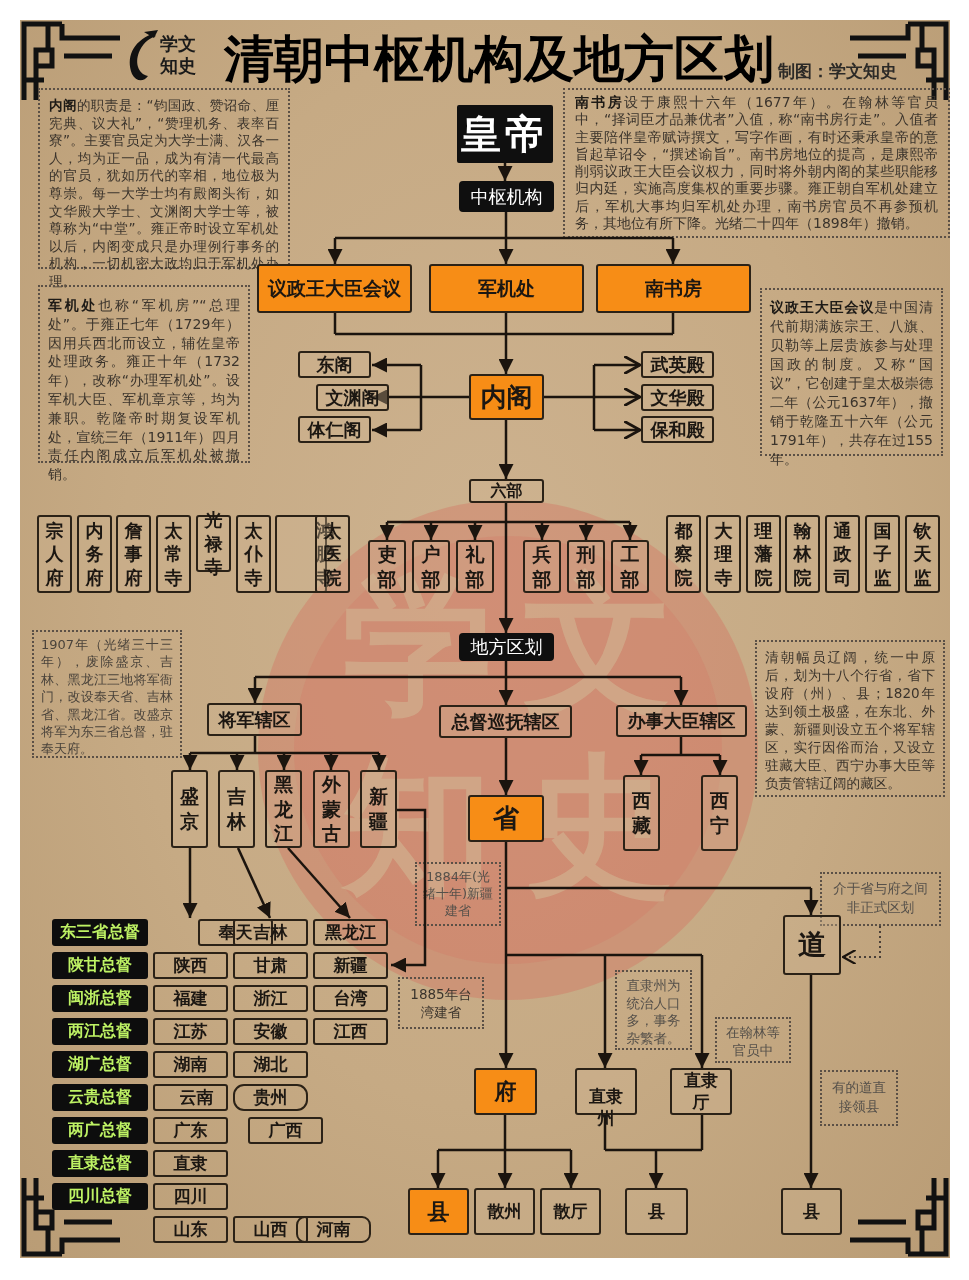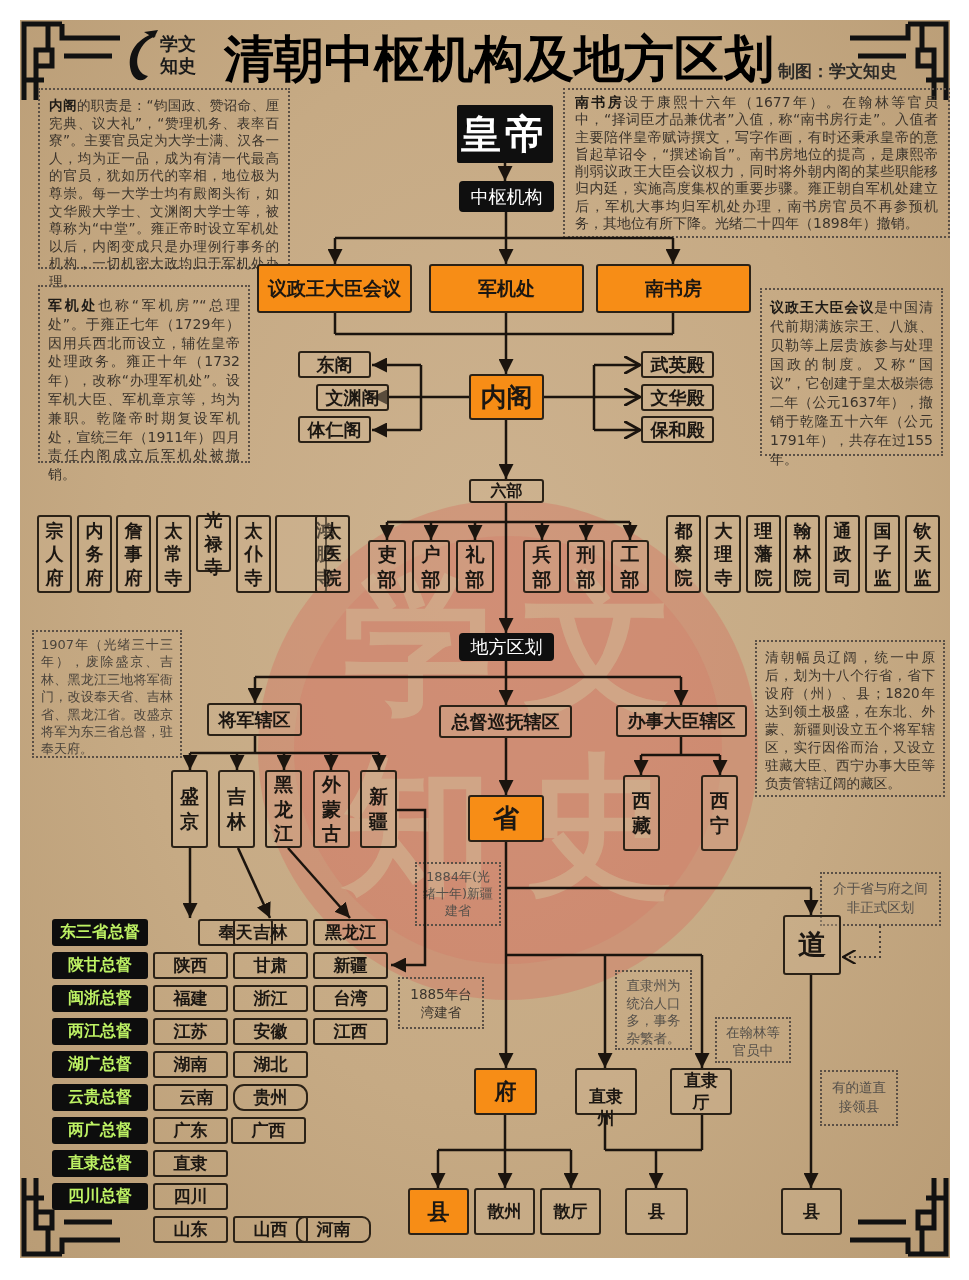--- a/index.html
+++ b/index.html
@@ -303,21 +303,21 @@
 <div class="glabel" style="top:1051px;">湖广总督</div>
 <div class="gcell" style="left:153px;top:1051px;">湖南</div>
 <div class="gcell" style="left:233px;top:1051px;">湖北</div>
 
 <div class="glabel" style="top:1084px;">云贵总督</div>
 <div class="gcell" style="left:153px;top:1084px;padding-left:12px;">云南</div>
 <div class="gcell" style="left:233px;top:1084px;border-radius:11px;">贵州</div>
 
 <div class="glabel" style="top:1117px;">两广总督</div>
 <div class="gcell" style="left:153px;top:1117px;">广东</div>
-<div class="gcell" style="left:231px;top:1117px;">广西</div>
+<div class="gcell" style="left:248px;top:1117px;">广西</div>
 
 <div class="glabel" style="top:1150px;">直隶总督</div>
 <div class="gcell" style="left:153px;top:1150px;">直隶</div>
 
 <div class="glabel" style="top:1183px;">四川总督</div>
 <div class="gcell" style="left:153px;top:1183px;">四川</div>
 
 <div class="gcell" style="left:153px;top:1216px;">山东</div>
 <div class="gcell" style="left:233px;top:1216px;">山西</div>
 <div class="gcell" style="left:296px;top:1216px;border-radius:9px;">河南</div>

